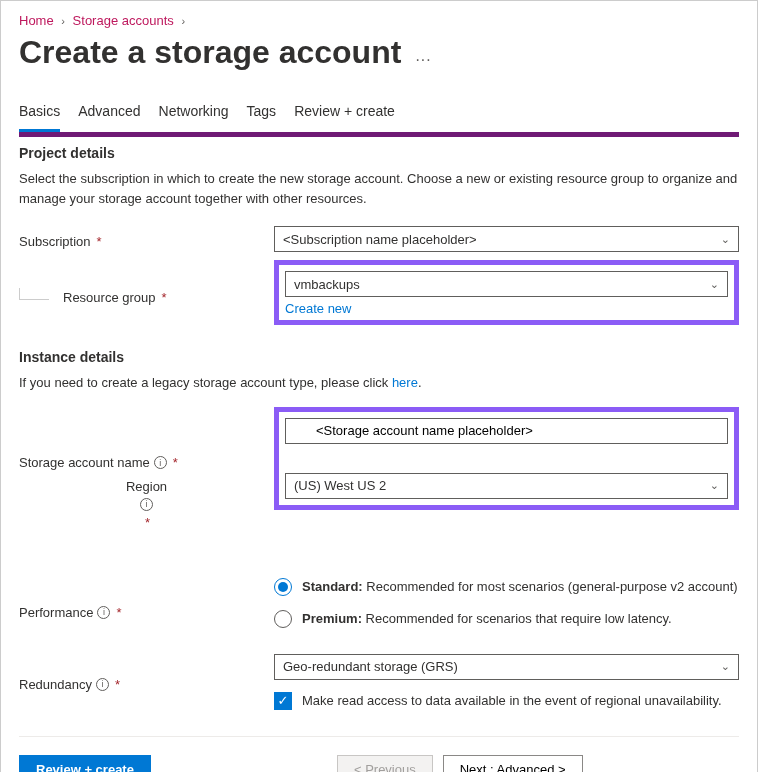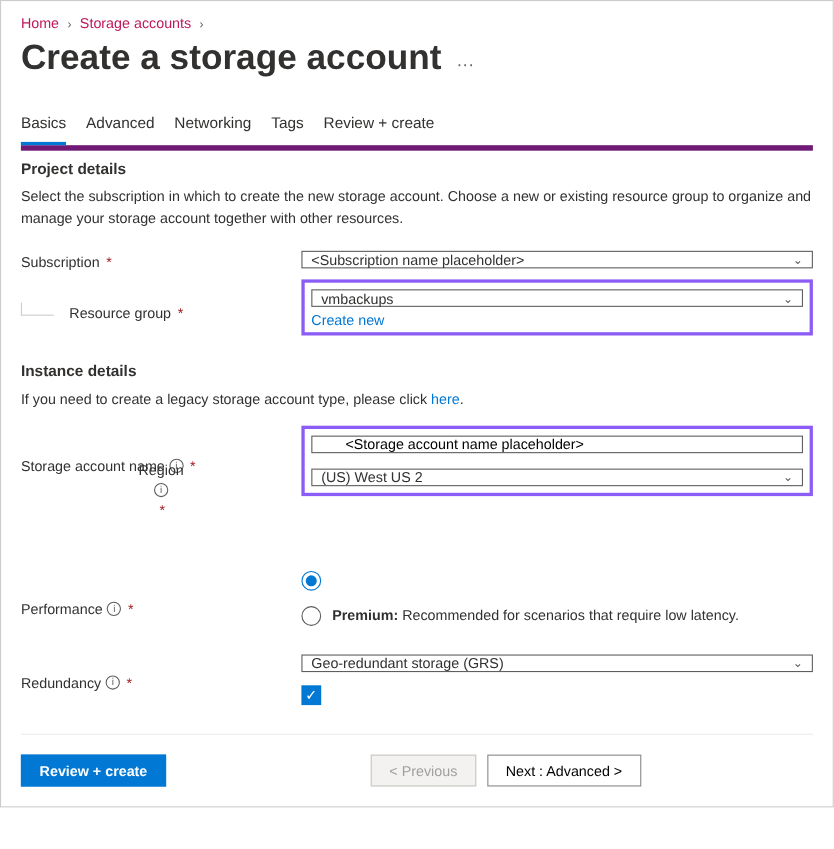--- a/index.html
+++ b/index.html
@@ -14,24 +14,24 @@
 .tab.active { color: #323130; border-bottom: 3px solid #0078d4; font-weight: 400; }
 .section-title { font-size: 14px; font-weight: 600; margin-bottom: 8px; margin-top: 4px; }
 .section-desc { font-size: 13px; color: #323130; margin-bottom: 18px; line-height: 1.5; }
 .section-desc a { color: #0078d4; text-decoration: none; }
 .row { display: flex; align-items: center; margin-bottom: 12px; }
 .row-label { width: 255px; padding-top: 5px; font-size: 13px; color: #323130; display: flex; align-items: center; gap: 4px; }
 .row-label .indent { display:inline-block; width: 30px; border-left: 1px solid #ccc; border-bottom: 1px solid #ccc; height: 12px; margin-right: 10px; margin-top: -6px; }
 .req { color: #a4262c; margin-left: 2px; }
 .info-icon { width: 13px; height: 13px; border: 1px solid #605e5c; border-radius: 50%; display: inline-flex; align-items: center; justify-content: center; font-size: 9px; color: #605e5c; cursor: help; }
 .row-field { flex: 1; }
-.select, .textinput { width: 100%; border: 1px solid #605e5c; padding: 4px 8px; font-size: 13px; height: 16px; background: #fff; font-family: inherit; }
+.select, .textinput { width: 100%; border: 1px solid #605e5c; padding: 4px 8px; font-size: 13px; height: 26px; background: #fff; font-family: inherit; }
 .select { display: flex; justify-content: space-between; align-items: center; cursor: pointer; }
 .chev { font-size: 11px; color: #605e5c; }
-.hl-box { border: 3px solid #8b5cf6; padding: 6px 6px 4px 6px; margin-top: -4px; }
+.hl-box { border: 5px solid #8b5cf6; padding: 6px 6px 4px 6px; margin-top: -4px; }
 .link-small { color: #0078d4; font-size: 13px; text-decoration: none; display: inline-block; margin-top: 4px; }
 .radio-row { display: flex; align-items: center; gap: 10px; margin-bottom: 14px; }
 .radio { width: 18px; height: 18px; border: 1px solid #605e5c; border-radius: 50%; display: inline-flex; align-items: center; justify-content: center; flex-shrink: 0; }
 .radio.checked { border-color: #0078d4; }
 .radio.checked::after { content: ''; width: 10px; height: 10px; background: #0078d4; border-radius: 50%; }
 .radio-label { font-size: 13px; }
 .checkbox-row { display: flex; align-items: center; gap: 10px; margin-top: 12px; }
 .checkbox { width: 18px; height: 18px; background: #0078d4; display: inline-flex; align-items: center; justify-content: center; color: #fff; font-size: 13px; flex-shrink: 0; }
 .footer { border-top: 1px solid #edebe9; margin-top: 26px; padding-top: 18px; display: flex; gap: 10px; }
 .btn { padding: 6px 16px; font-size: 13px; border: 1px solid #8a8886; background: #fff; cursor: pointer; font-family: inherit; }
@@ -101,21 +101,21 @@
 </div>
 
 <div class="row" style="align-items:stretch;">
   <div class="row-label">
     <span>Storage account name</span>
     <span class="info-icon">i</span>
     <span class="req">*</span>
   </div>
   <div class="row-field" style="position:relative;">
     <div class="hl-box" style="padding:6px 6px 6px 6px;">
-      <input class="textinput" style="margin-bottom: 14px; padding-left: 30px;" value="&lt;Storage account name placeholder&gt;">
+      <input class="textinput" style="margin-bottom: 29px; padding-left: 30px;" value="&lt;Storage account name placeholder&gt;">
       <div class="select">
         <span>(US) West US 2</span>
         <span class="chev">⌄</span>
       </div>
     </div>
   </div>
 </div>
 
 <div class="row" style="margin-top:-48px; margin-bottom:48px; pointer-events:none;">
   <div class="row-label" style="pointer-events:auto;flex-direction:column;">
@@ -128,20 +128,21 @@
 
 <div class="row">
   <div class="row-label">
     <span>Performance</span>
     <span class="info-icon">i</span>
     <span class="req">*</span>
   </div>
   <div class="row-field">
     <div class="radio-row">
       <span class="radio checked"></span>
+      <span class="radio-label"><b>Standard:</b><span> Recommended for most scenarios (general-purpose v2 account)</span></span>
     </div>
     <div class="radio-row">
       <span class="radio"></span>
       <span class="radio-label"><b>Premium:</b><span> Recommended for scenarios that require low latency.</span></span>
     </div>
   </div>
 </div>
 
 <div class="row">
   <div class="row-label">
@@ -149,20 +150,21 @@
     <span class="info-icon">i</span>
     <span class="req">*</span>
   </div>
   <div class="row-field">
     <div class="select">
       <span>Geo-redundant storage (GRS)</span>
       <span class="chev">⌄</span>
     </div>
     <div class="checkbox-row">
       <span class="checkbox">✓</span>
+      <span>Make read access to data available in the event of regional unavailability.</span>
     </div>
   </div>
 </div>
 
 <div class="footer">
   <button class="btn primary">Review + create</button>
   <div class="btn-spacer"></div>
   <button class="btn disabled">&lt; Previous</button>
   <button class="btn">Next : Advanced &gt;</button>
 </div>

